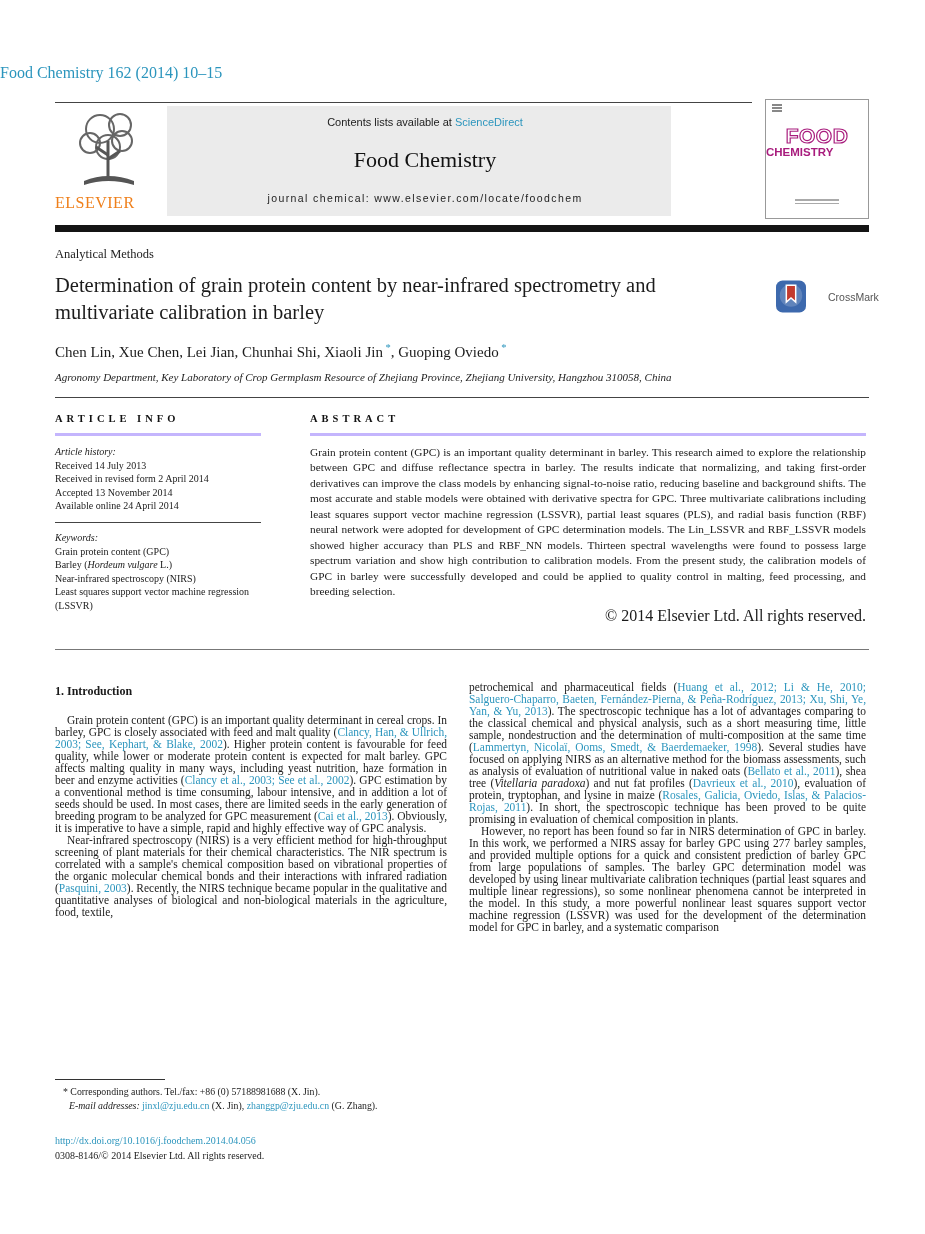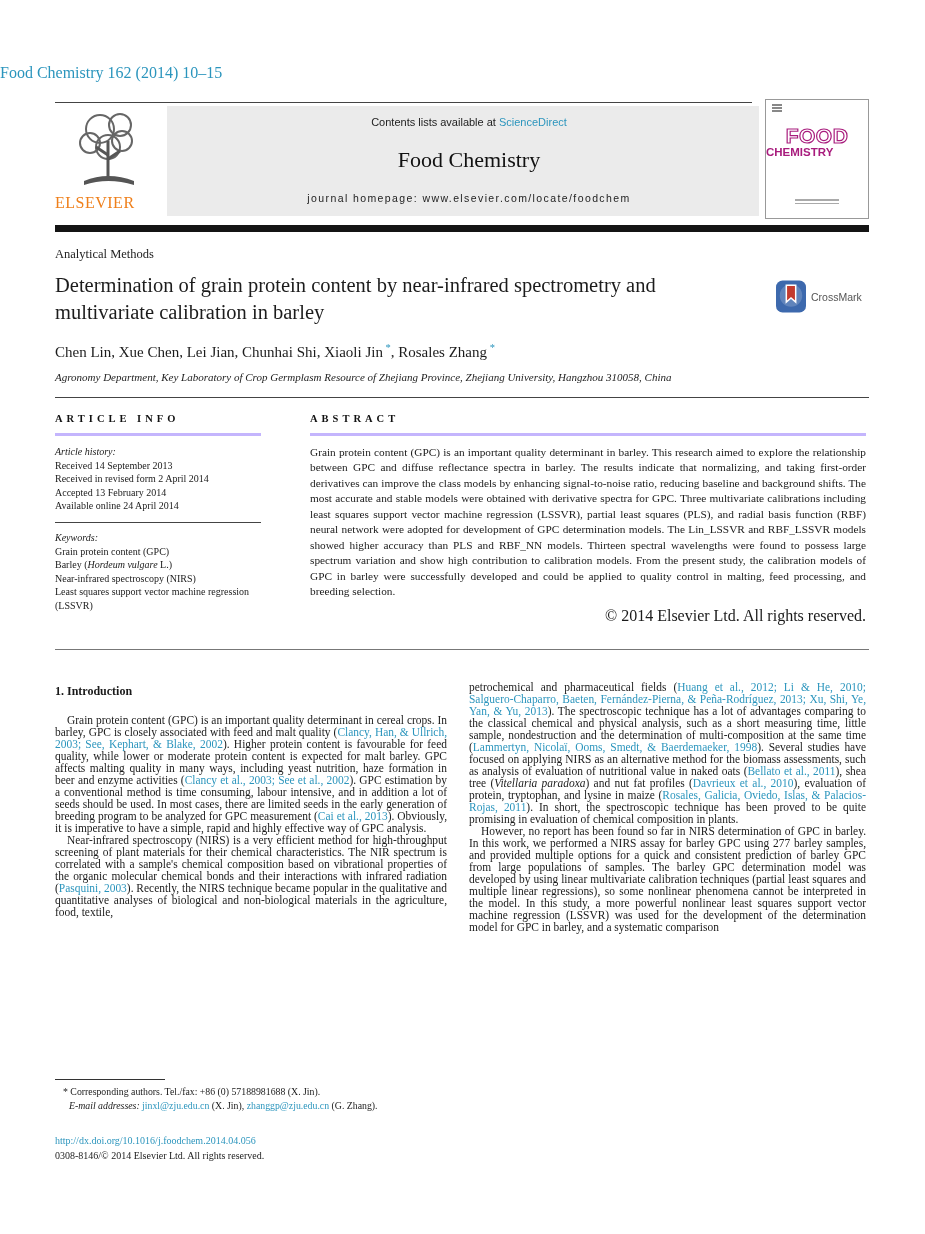--- a/index.html
+++ b/index.html
@@ -20,21 +20,21 @@
   .header-rule { position: absolute; top: 102px; left: 55px; width: 697px; border-top: 1px solid #444; }
 
   .logo-block { position: absolute; top: 107px; left: 55px; width: 108px; height: 108px; text-align: left; }
   .logo-tree { display: block; margin: 0 auto; }
   .elsevier-word {
     font-family: "Liberation Serif", serif; color: #ef7f1a;
     font-size: 16px; letter-spacing: 0.5px; margin-top: 1px; font-weight: 400;
   }
 
   .gray-box {
-    position: absolute; left: 167px; top: 106px; width: 592px; height: 110px;
+    position: absolute; left: 167px; top: 106px; width: 504px; height: 110px;
     background: #ebebeb; display: flex; flex-direction: column;
     align-items: center; justify-content: space-between; padding: 10px 0 12px 12px;
   }
   .contents-line { font-family: "Liberation Sans", sans-serif; font-size: 11px; color: #222; }
   .journal-title { font-family: "Liberation Serif", serif; font-size: 22px; color: #111; }
   .homepage-line { font-family: "Liberation Sans", sans-serif; font-size: 10.5px; letter-spacing: 1.4px; color: #222; }
 
   .cover-box {
     position: absolute; left: 765px; top: 99px; width: 104px; height: 120px;
     background: #fff; border: 1px solid #999; overflow: hidden;
@@ -53,21 +53,21 @@
   .cover-fineprint { position: absolute; bottom: 12px; left: 50%; transform: translateX(-50%); width: 44px; }
   .cover-fineprint div { height: 1.5px; background: #aaa; margin-bottom: 2px; }
 
   .black-bar { position: absolute; left: 55px; top: 225px; width: 814px; height: 7px; background: #141414; }
 
   .section-label { position: absolute; left: 55px; top: 247px; font-size: 12.5px; color: #222; }
   .paper-title {
     position: absolute; left: 55px; top: 272px; width: 700px;
     font-size: 20.5px; line-height: 27px; font-weight: 400; color: #1c1c1c;
   }
-  .crossmark { position: absolute; left: 776px; top: 280px; display: flex; align-items: center; gap: 5px; }
+  .crossmark { position: absolute; left: 776px; top: 280px; display: flex; align-items: center; gap: 22px; }
   .crossmark-label { font-family: "Liberation Sans", sans-serif; font-size: 10.5px; color: #555; }
 
   .authors { position: absolute; left: 55px; top: 342px; font-size: 15px; color: #1c1c1c; }
   .affiliation { position: absolute; left: 55px; top: 371px; font-size: 11px; font-style: italic; color: #222; }
 
   .rule-info-top { position: absolute; left: 55px; top: 397px; width: 814px; border-top: 1px solid #444; }
   .rule-abs-bottom { position: absolute; left: 55px; top: 649px; width: 814px; border-top: 1px solid #777; }
 
   .info-col { position: absolute; left: 55px; top: 413px; width: 206px; }
   .abstract-col { position: absolute; left: 310px; top: 413px; width: 556px; }
@@ -116,21 +116,21 @@
       <path d="M38 52 L50 44"></path>
     </g>
     <path d="M14 74 Q38 64 64 74 L64 78 Q38 70 14 78 Z" fill="#555"></path>
   </svg>
   <div class="elsevier-word">ELSEVIER</div>
 </div>
 
 <div class="gray-box">
   <div class="contents-line"><span>Contents lists available at </span><span class="link">ScienceDirect</span></div>
   <div class="journal-title">Food Chemistry</div>
-  <div class="homepage-line">journal homepage: www.elsevier.com/locate/foodchem</div>
+  <div class="homepage-line">journal chemical: www.elsevier.com/locate/foodchem</div>
 </div>
 
 <div class="cover-box">
   <div class="cover-mini-mark">
       <div></div>
       <div></div>
       <div></div>
     </div>
   <div class="cover-food">FOOD</div>
   <div class="cover-chem">CHEMISTRY</div>
@@ -147,31 +147,31 @@
 
 <div class="crossmark">
   <svg width="30" height="33" viewBox="0 0 32 34">
     <rect x="0" y="0" width="32" height="34" rx="7" fill="#3d69ad"></rect>
     <circle cx="16" cy="16" r="12" fill="#ffffff" opacity="0.18"></circle>
     <path d="M11 5 h10 v18 l-5 -4.5 -5 4.5 z" fill="#c33b2e" stroke="#ffffff" stroke-width="1.6"></path>
   </svg>
   <span class="crossmark-label">CrossMark</span>
 </div>
 
-<div class="authors"><span>Chen Lin, Xue Chen, Lei Jian, Chunhai Shi, Xiaoli Jin</span><span class="sup"> *</span><span>, Rosales Zhang</span><span class="sup"> *</span></div>
+<div class="authors"><span>Chen Lin, Xue Chen, Lei Jian, Chunhai Shi, Xiaoli Jin</span><span class="sup"> *</span><span>, Guoping Oviedo</span><span class="sup"> *</span></div>
 <div class="affiliation">Agronomy Department, Key Laboratory of Crop Germplasm Resource of Zhejiang Province, Zhejiang University, Hangzhou 310058, China</div>
 
 <div class="rule-info-top"></div>
 
 <div class="info-col">
   <div class="block-heading">ARTICLE INFO</div>
   <div class="label">Article history:</div>
-  <div class="line">Received 14 September 2013</div>
+  <div class="line">Received 14 July 2013</div>
   <div class="line">Received in revised form 2 April 2014</div>
-  <div class="line">Accepted 13 February 2014</div>
+  <div class="line">Accepted 13 November 2014</div>
   <div class="line">Available online 24 April 2014</div>
   <div class="info-divider"></div>
   <div class="label">Keywords:</div>
   <div class="line"><span>Grain protein content (GPC)</span></div>
   <div class="line"><span>Barley (</span><span class="i">Hordeum vulgare</span><span> L.)</span></div>
   <div class="line"><span>Near-infrared spectroscopy (NIRS)</span></div>
   <div class="line"><span>Least squares support vector machine regression (LSSVR)</span></div>
 </div>
 
 <div class="abstract-col">

